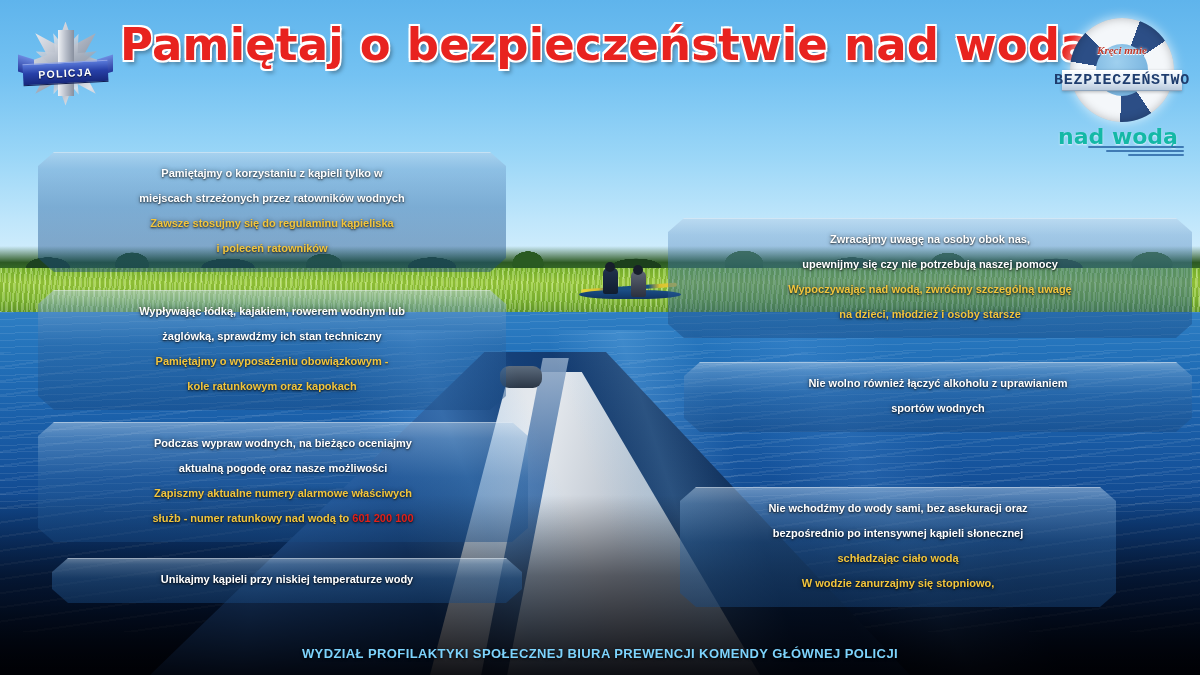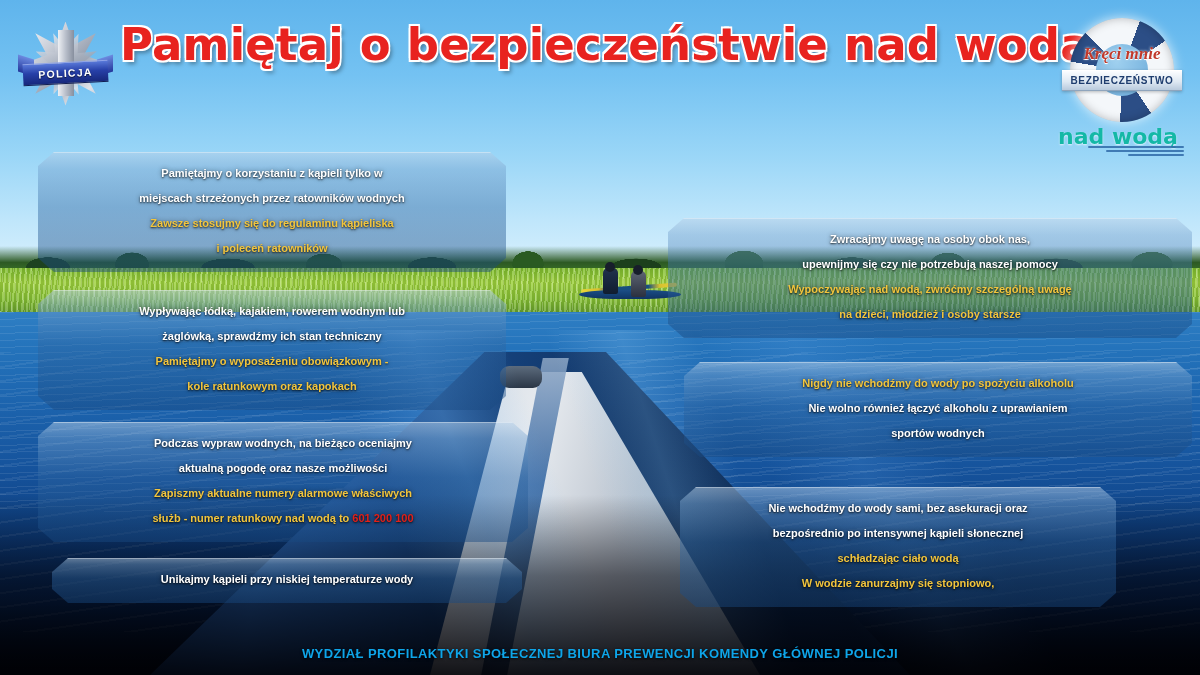--- a/index.html
+++ b/index.html
@@ -176,34 +176,34 @@
     background:
       conic-gradient(from 20deg,#2c4e86 0 10%,#f4f7fa 10% 35%,#2c4e86 35% 45%,#f4f7fa 45% 72%,#2c4e86 72% 82%,#f4f7fa 82% 100%);
     box-shadow:0 0 12px rgba(255,255,255,.75), inset 0 0 10px rgba(0,0,0,.25);
   }
   .buoy:after{
     content:"";position:absolute;left:26px;top:26px;width:52px;height:52px;border-radius:50%;
     background:radial-gradient(circle at 40% 35%,#9fd0ef,#6aa9d8);
   }
   .km-arc{
     position:absolute;left:22px;top:26px;width:104px;text-align:center;
-    color:#c0392b;font-size:17px;font-weight:bold;font-style:italic;
+    color:#c0392b;font-size:11px;font-weight:bold;font-style:italic;
     font-family:"Liberation Serif",serif;
     text-shadow:0 1px 0 #fff,0 0 3px #fff;
     z-index:3;
   }
   .km-band{
     position:absolute;left:14px;top:52px;width:120px;height:19px;
     background:linear-gradient(180deg,#fbfdff,#dfe9f3 55%,#b9cadd);
     border-top:1px solid #fff;border-bottom:1px solid #8fa5bd;
     display:flex;align-items:center;justify-content:center;
     z-index:3;box-shadow:0 1px 3px rgba(0,0,0,.25);
   }
   .km-band span{
-    color:#1f3d6e;font-size:10px;font-weight:bold;letter-spacing:.7px;
+    color:#1f3d6e;font-size:15px;font-weight:bold;letter-spacing:.7px;font-family:Liberation Mono, monospace;
   }
   .km-sub{
     position:absolute;left:0;top:106px;width:140px;text-align:center;
     color:#14b8a6;font-size:22px;font-weight:bold;
     font-family:"DejaVu Sans",sans-serif;
     text-shadow:0 1px 2px rgba(255,255,255,.7);
   }
   .km-waves{position:absolute;right:4px;top:128px;width:96px;height:10px;}
   .km-waves i{
     position:absolute;left:0;width:96px;height:2px;border-radius:2px;
@@ -242,21 +242,21 @@
   #p-left-3{left:38px;  top:422px; width:490px;}
   #p-left-4{left:52px;  top:558px; width:470px;}
   #p-right-1{left:668px;top:218px; width:524px;}
   #p-right-2{left:684px;top:362px; width:508px;}
   #p-right-3{left:680px;top:487px; width:436px;}
 
   
   .footer{
     position:absolute;left:0;bottom:14px;width:100%;
     text-align:center;
-    color:#0ea5e9;
+    color:#7dd3fc;
     font-size:13px;font-weight:bold;
     letter-spacing:.4px;
     font-family:"Liberation Sans",sans-serif;
     text-shadow:0 1px 3px rgba(0,0,0,.9);
   }
 </style>
 </head>
 <body>
 
 <div class="poster">
@@ -334,21 +334,20 @@
   <div class="panel" id="p-left-4">
       <div class="line">Unikajmy kąpieli przy niskiej temperaturze  wody</div>
     </div>
   <div class="panel" id="p-right-1">
       <div class="line">Zwracajmy uwagę na osoby obok nas,</div>
       <div class="line">upewnijmy  się czy nie potrzebują  naszej pomocy</div>
       <div class="line gold">Wypoczywając  nad wodą, zwróćmy szczególną uwagę</div>
       <div class="line gold">na dzieci, młodzież i osoby starsze</div>
     </div>
   <div class="panel" id="p-right-2">
-      <div class="line gold">Nigdy nie wchodźmy do wody po spożyciu alkoholu</div>
       <div class="line">Nie wolno również łączyć alkoholu  z uprawianiem</div>
       <div class="line">sportów wodnych</div>
     </div>
   <div class="panel" id="p-right-3">
       <div class="line">Nie wchodźmy  do wody sami, bez asekuracji  oraz</div>
       <div class="line">bezpośrednio  po intensywnej kąpieli słonecznej</div>
       <div class="line gold">schładzając  ciało wodą</div>
       <div class="line gold">W wodzie zanurzajmy  się stopniowo,</div>
     </div>
 

